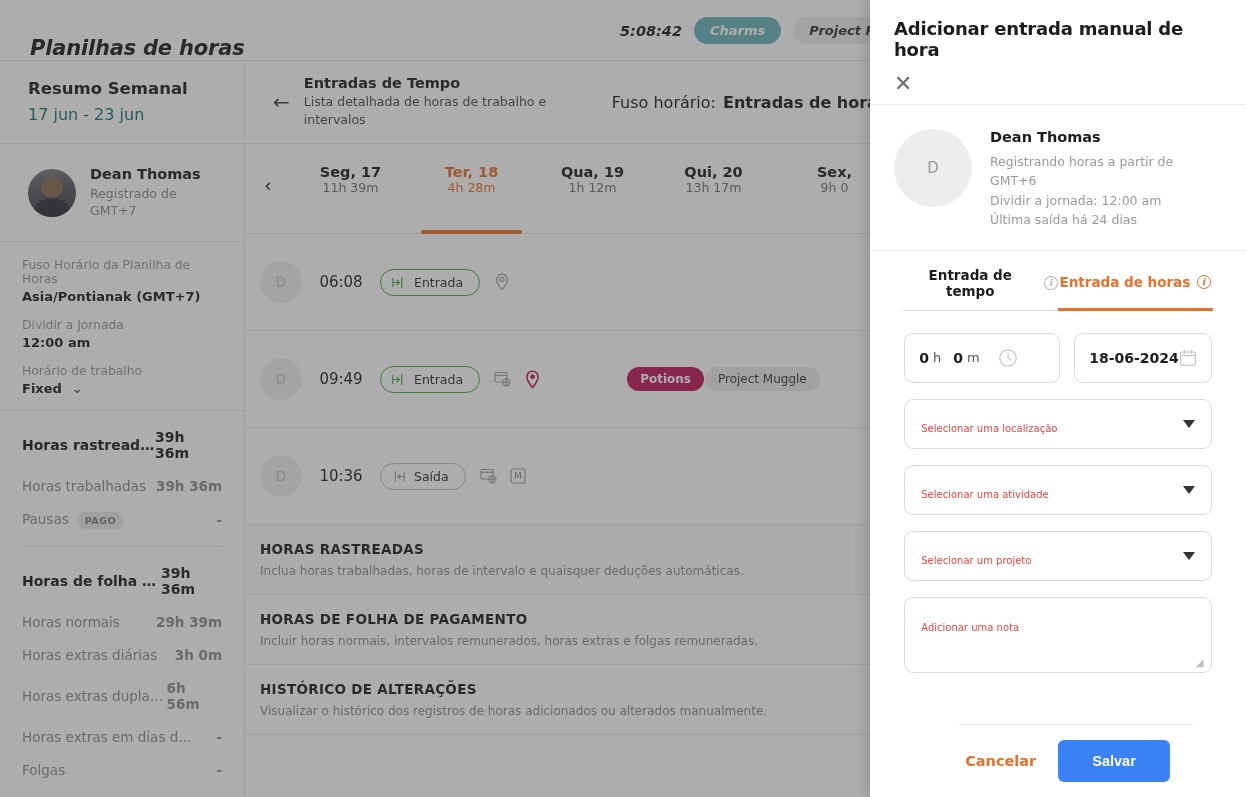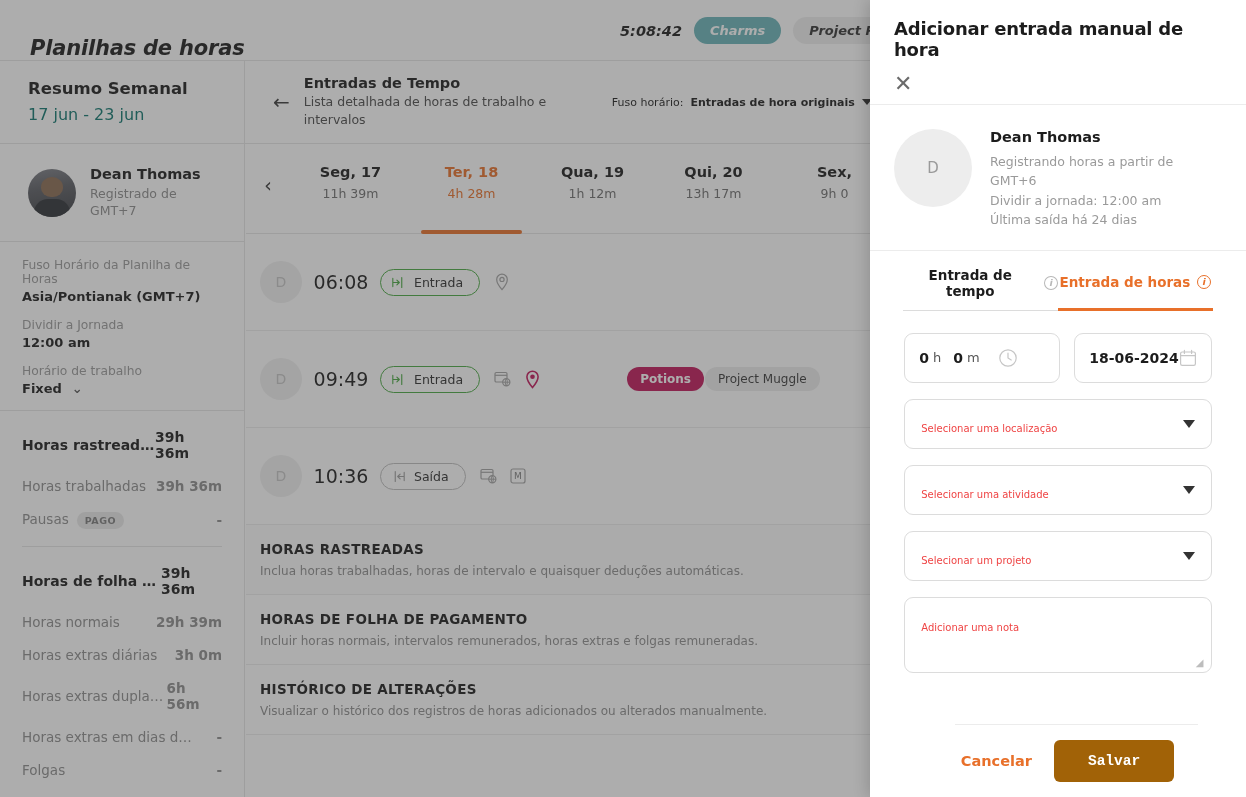--- a/index.html
+++ b/index.html
@@ -60,21 +60,21 @@
   }
   .sh-title { font-size: 16.5px; font-weight: 700; color: #1c1c1c; }
   .sh-sub { font-size: 16px; color: #0f766e; margin-top: 7px; }
   .subheader-right {
     flex: 1; display: flex; align-items: center; padding-left: 28px; gap: 14px;
   }
   .back-arrow { font-size: 20px; color: #3a3a3a; line-height: 1; }
   .entries-title { font-size: 14.5px; font-weight: 700; color: #1c1c1c; }
   .entries-sub { font-size: 12.5px; color: #4a4a4a; line-height: 1.45; margin-top: 2px; max-width: 250px;}
   .tz-select {
-    margin-left: 44px; font-size: 11px; color: #1c1c1c; font-weight: 600;
+    margin-left: 44px; font-size: 16px; color: #1c1c1c; font-weight: 600;
     display: flex; align-items: center; gap: 7px; white-space: nowrap;
   }
   .tz-select .lbl-normal { font-weight: 400; }
   .caret-down {
     width: 0; height: 0; border-left: 5px solid transparent;
     border-right: 5px solid transparent; border-top: 6px solid #2b2b2b;
   }
 
   
   .sidebar {
@@ -133,37 +133,37 @@
   }
   .days-row {
     display: flex; align-items: flex-start; height: 90px;
     border-bottom: 1px solid #e6e6e6; padding-top: 14px;
   }
   .day-nav { width: 44px; text-align: center; font-size: 19px; color: #3a3a3a; padding-top: 16px;}
   .day-tab {
     width: 121px; text-align: center; position: relative; height: 76px; padding-top: 6px;
   }
   .day-name { font-size: 14.5px; font-weight: 700; color: #1c1c1c; }
-  .day-dur { font-size: 12.5px; color: #6e6e6e; margin-top: 6px; }
+  .day-dur { font-size: 12.5px; color: #6e6e6e; }
   .day-tab.active .day-name, .day-tab.active .day-dur { color: #e8702a; }
   .day-tab.active::after {
     content: ""; position: absolute; left: 10px; right: 10px; bottom: 0;
     height: 4px; background: #e8702a; border-radius: 2px;
   }
 
   .entry-row {
     display: flex; align-items: center; height: 97px;
     border-bottom: 1px solid #ececec; padding-left: 14px;
   }
   .entry-avatar {
     width: 42px; height: 42px; border-radius: 50%; background: #f0f0f0;
     color: #c4c4c4; font-size: 14px; display: flex; align-items: center;
     justify-content: center; flex: none;
   }
-  .entry-time { width: 78px; text-align: center; font-size: 19px; color: #1c1c1c; font-weight: 500; }
+  .entry-time { width: 78px; text-align: center; font-size: 15px; color: #1c1c1c; font-weight: 500; }
   .pill {
     display: inline-flex; align-items: center; gap: 9px;
     border: 1px solid #49a942; color: #2f2f2f; font-size: 12.5px;
     padding: 5px 16px 5px 11px; border-radius: 14px; background: #fff;
     white-space: nowrap;
   }
   .pill.out { border-color: #bdbdbd; }
   .pill svg { display:block; }
   .entry-icons { display: flex; align-items: center; gap: 12px; margin-left: 14px; }
   .tagchip-red {
@@ -259,23 +259,23 @@
   .panel-foot {
     height: 73px; border-top: 1px solid #ececec; display: flex;
     align-items: center; justify-content: flex-end; gap: 16px; padding-right: 24px; margin-left: 37px;
   }
   .btn-cancel {
     background: none; border: none; color: #e8702a; font-size: 14.5px;
     font-weight: 600; cursor: pointer; padding: 10px 6px;
     font-family: inherit;
   }
   .btn-save {
-    background: #a16207; color: #fff; border: none; border-radius: 6px;
+    background: #3b82f6; color: #fff; border: none; border-radius: 6px;
     font-size: 14.5px; font-weight: 700; padding: 13px 34px; cursor: pointer;
-    font-family: Liberation Mono, monospace;
+    font-family: Liberation Sans, sans-serif;
   }
 </style>
 </head>
 <body>
 
 <div id="app-root">
 
   <div class="topbar">
     <div class="topbar-title">Planilhas de horas</div>
     <div class="topbar-right">

